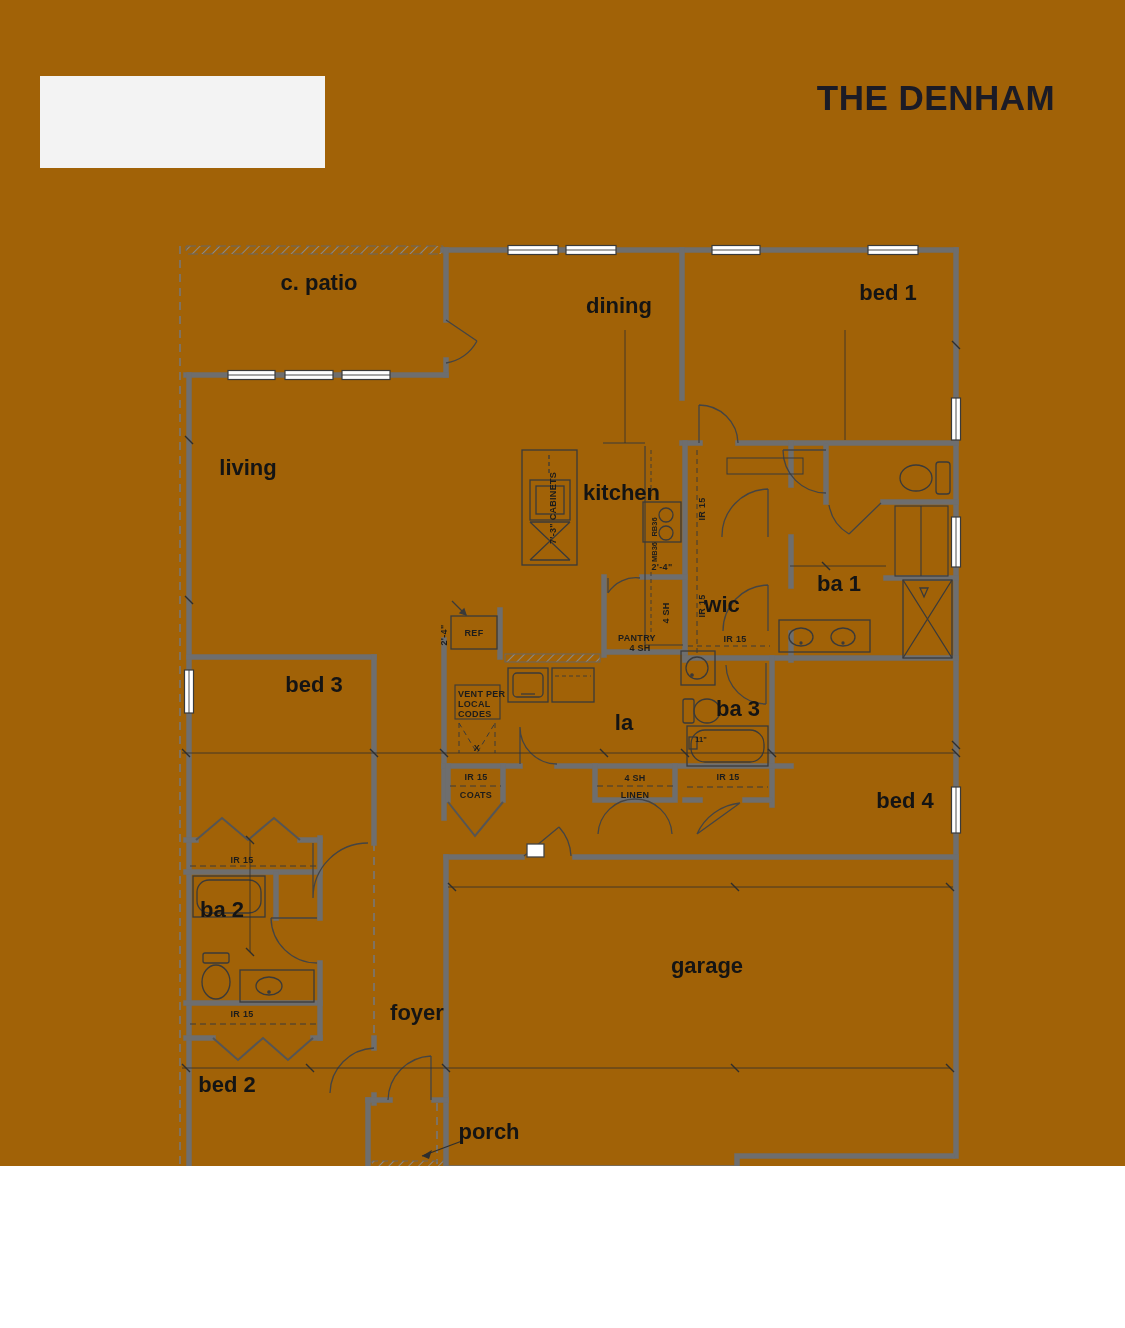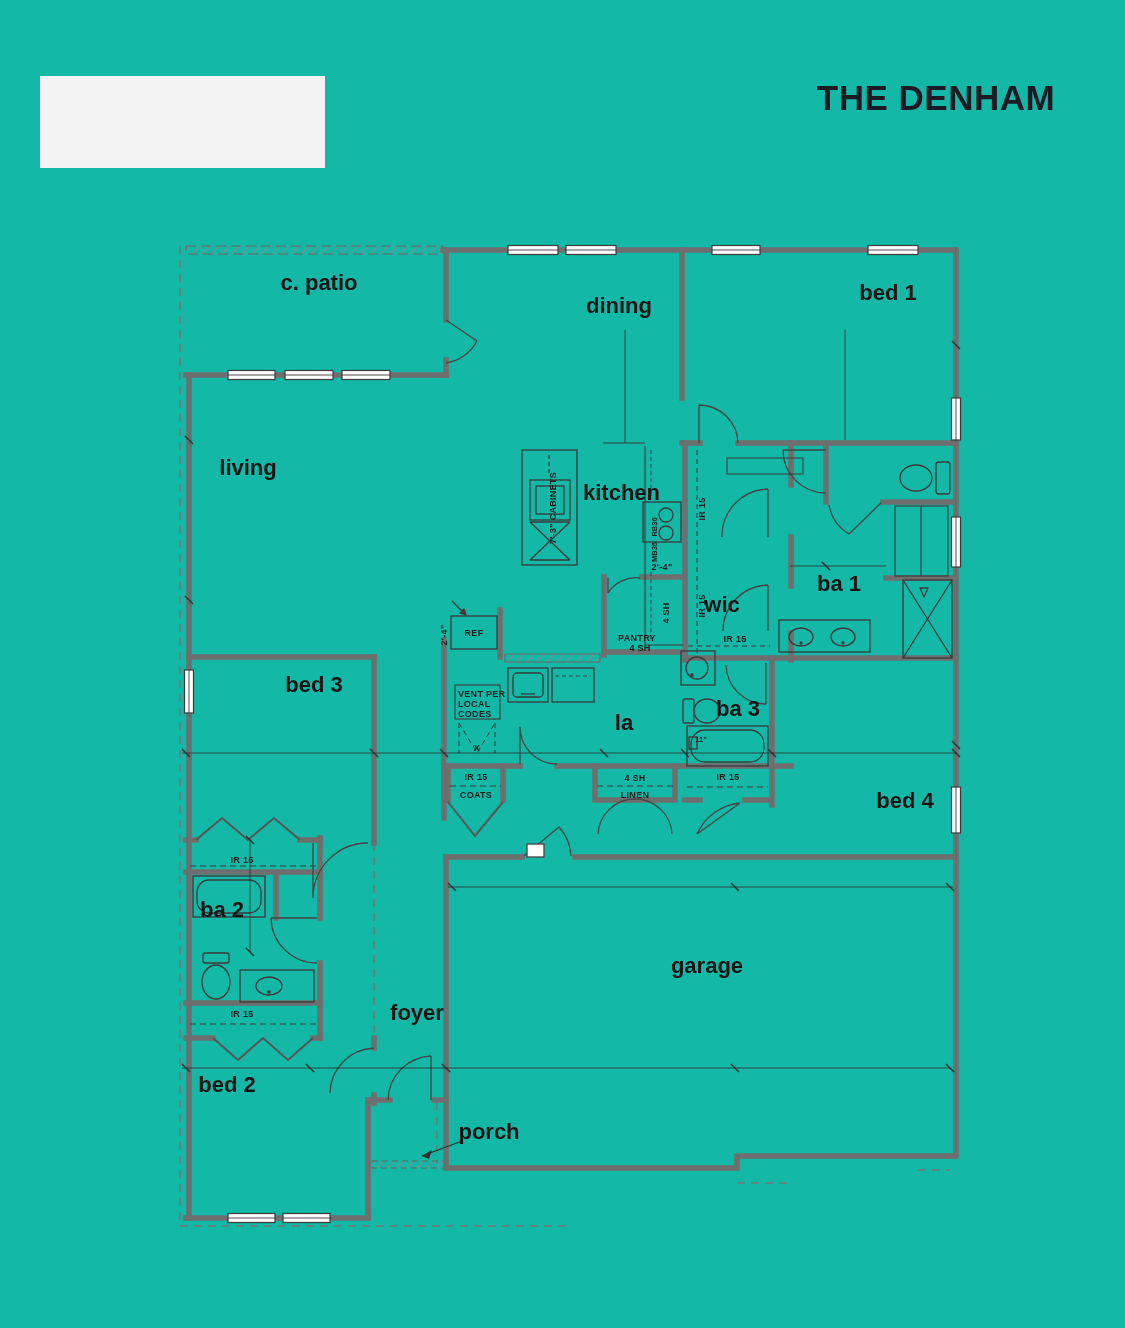--- a/index.html
+++ b/index.html
@@ -1,16 +1,16 @@
 <!DOCTYPE html>
 <html><head>
 <meta charset="utf-8">
 <style>
   html,body{margin:0;padding:0;background:#ffffff;}
-  .page{position:relative;width:1125px;height:1328px;background:#14b8a6;overflow:hidden;
+  .page{position:relative;width:1125px;height:1166px;background:#a16207;overflow:hidden;
         font-family:"Liberation Sans", sans-serif;}
   svg{position:absolute;left:0;top:0;}
   text{font-family:"Liberation Sans", sans-serif;}
   .room-label{font-size:22px;font-weight:bold;fill:#141414;}
   .small-label{font-size:9px;fill:#1c1c1c;font-weight:bold;letter-spacing:.3px;}
   .tiny-label{font-size:7.5px;fill:#1c1c1c;font-weight:bold;}
   .title-text{font-size:35px;font-weight:bold;fill:#1b1b26;letter-spacing:.5px;}
 </style>
 </head>
 <body>

